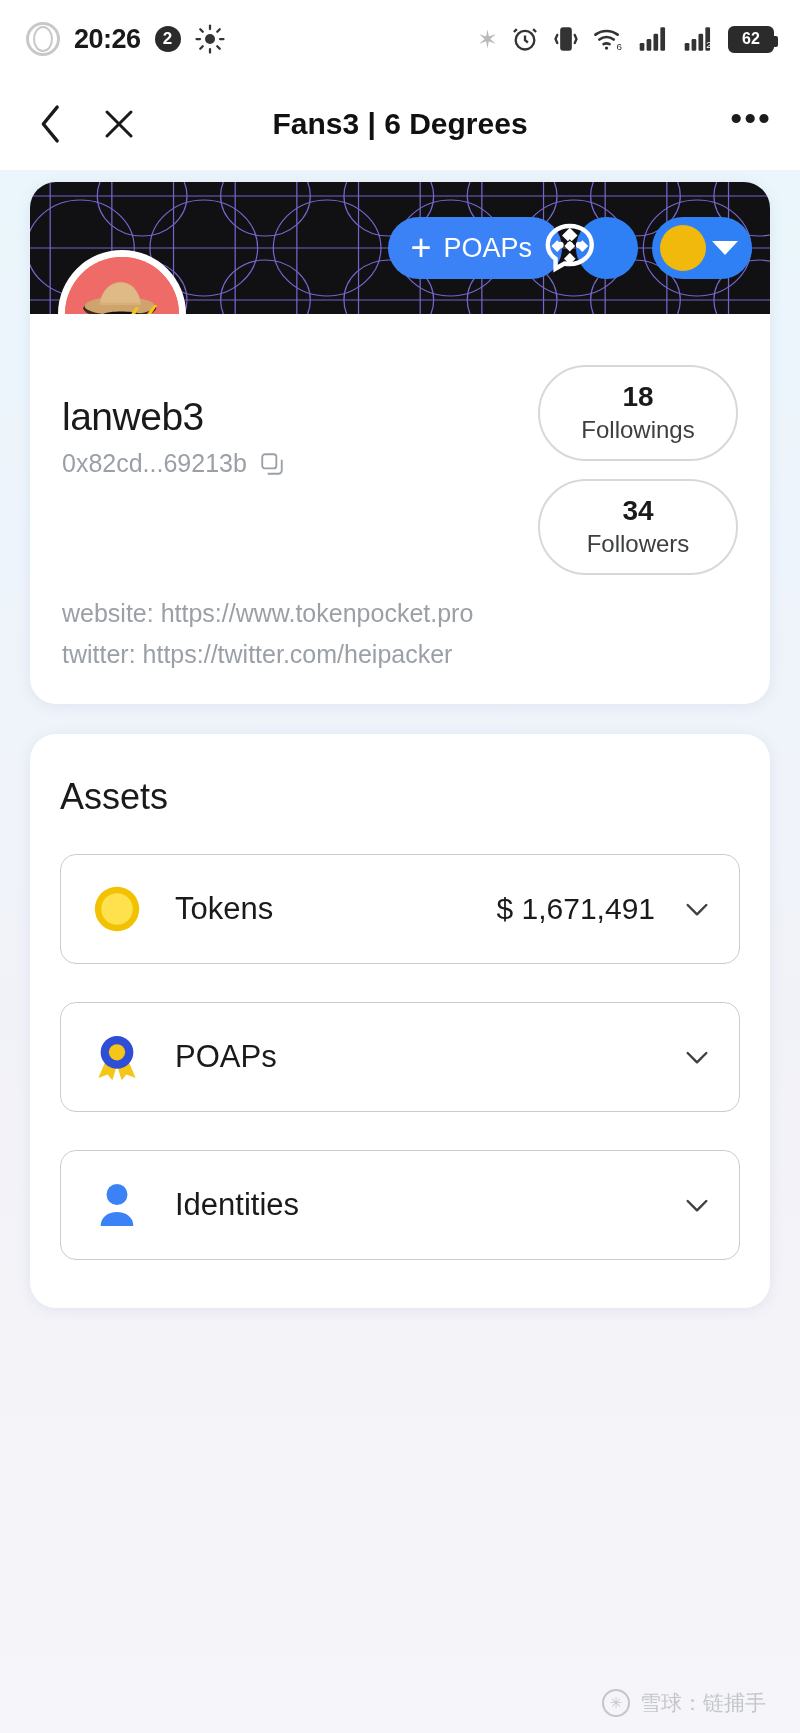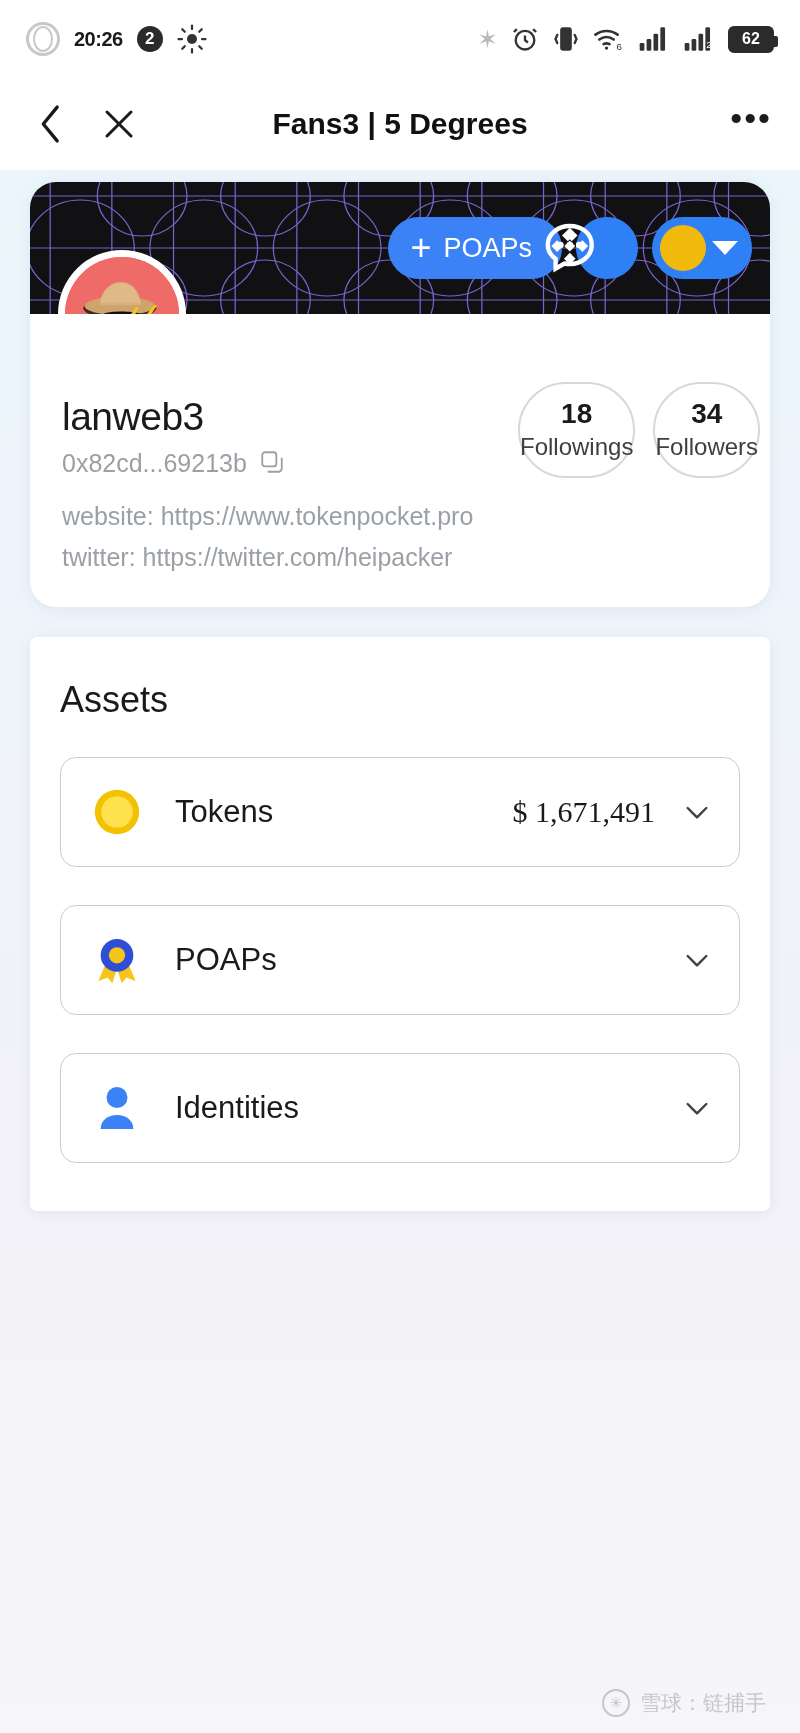--- a/index.html
+++ b/index.html
@@ -23,21 +23,21 @@
   .sb-right{ display:flex; align-items:center; gap:13px; margin-left:auto; }
   .sb-ring{
     width:34px;height:34px;border-radius:50%;
     border:3px solid #c8c8c8;
     display:flex;align-items:center;justify-content:center;
   }
   .sb-ring::after{
     content:"";width:16px;height:22px;border-radius:50%;
     border:2.5px solid #c8c8c8;
   }
-  .sb-time{ font-size:20px; font-weight:700; color:#1a1a1a; letter-spacing:-0.5px;}
+  .sb-time{ font-size:27px; font-weight:700; color:#1a1a1a; letter-spacing:-0.5px;}
   .sb-badge{
     width:26px;height:26px;border-radius:50%;background:#2b2b2b;color:#fff;
     font-size:17px;font-weight:700;display:flex;align-items:center;justify-content:center;
   }
   .sb-ico{ color:#333; display:flex; align-items:center; }
   .sb-bt{ font-size:25px; color:#b9b9b9; }
   .sb-batt{
     min-width:46px;height:27px;border:3px solid #2b2b2b;border-radius:6px;
     display:flex;align-items:center;justify-content:center;
     font-size:16px;font-weight:700;color:#fff;background:#2b2b2b;
@@ -119,49 +119,49 @@
   .avatar-inner{
     width:100%;height:100%;border-radius:50%;overflow:hidden;background:#ef6b68;
     position:relative;
   }
   .avatar-inner svg{ width:100%; height:100%; display:block;}
 
   .profile-body{ padding:81px 32px 0 32px; position:relative; }
   .pb-row{ display:flex; }
   .pb-left{ flex:1; min-width:0; }
   .uname{ font-size:39px;font-weight:400;color:#1a1a1a;letter-spacing:-.5px; }
-  .addr-row{ display:flex;align-items:flex-start;gap:12px;margin-top:10px; }
+  .addr-row{ display:flex;align-items:center;gap:12px;margin-top:10px; }
   .addr{ font-size:25px;color:#9aa0a6; }
   .copy-ico{ color:#9aa0a6;display:flex;align-items:center; }
-  .pb-right{ width:220px;display:flex;gap:18px;align-items:flex-end;
+  .pb-right{ width:220px;display:flex;flex-direction:column;gap:18px;align-items:flex-end;
              margin-top:-30px; }
   .stat-pill{
     width:200px;height:96px;border:2px solid #d6d8dd;border-radius:48px;
     background:#fff;display:flex;flex-direction:column;align-items:center;justify-content:center;
   }
   .stat-num{ font-size:28px;font-weight:700;color:#1a1a1a;line-height:1.15; }
   .stat-lab{ font-size:24px;color:#3c4043;line-height:1.3; }
   .links{ margin-top:18px; }
   .link-line{ font-size:25px;color:#9aa0a6;line-height:1.62; }
 
   
   .assets-card{
-    background:#fff;border-radius:7px;margin-top:30px;
+    background:#fff;border-radius:26px;margin-top:30px;
     box-shadow:0 2px 14px rgba(80,110,150,.10);
     padding:42px 30px 44px 30px;
   }
   .assets-title{ font-size:36px;color:#1a1a1a;margin-bottom:36px; }
   .asset-row{
     height:110px;border:1.5px solid #c9ccd1;border-radius:16px;
     display:flex;align-items:center;padding:0 26px;margin-bottom:38px;background:#fff;
   }
   .asset-row:last-child{ margin-bottom:4px; }
   .asset-ico{ width:60px;height:60px;display:flex;align-items:center;justify-content:center;flex:0 0 auto; }
   .asset-label{ font-size:31px;color:#1a1a1a;margin-left:28px; }
-  .asset-val{ margin-left:auto;font-size:30px;color:#1a1a1a;font-family:Liberation Serif, serif; }
+  .asset-val{ margin-left:auto;font-size:30px;color:#1a1a1a; }
   .chev{ margin-left:26px;display:flex;align-items:center;color:#3c4043; }
 
   
   .footer{
     position:absolute;right:34px;bottom:16px;
     display:flex;align-items:center;gap:10px;opacity:.55;
   }
   .f-logo{
     width:28px;height:28px;border-radius:50%;border:2px solid #9aa0a6;
     display:flex;align-items:center;justify-content:center;
@@ -245,21 +245,21 @@
     <svg width="26" height="40" viewBox="0 0 16 26" fill="none" stroke="#1a1a1a" stroke-width="2.2" stroke-linecap="round" stroke-linejoin="round">
       <polyline points="12,2 3,13 12,24"></polyline>
     </svg>
   </div>
   <div class="nav-close">
     <svg width="36" height="36" viewBox="0 0 24 24" fill="none" stroke="#1a1a1a" stroke-width="2" stroke-linecap="round">
       <line x1="4" y1="4" x2="20" y2="20"></line>
         <line x1="20" y1="4" x2="4" y2="20"></line>
     </svg>
   </div>
-  <div class="nav-title">Fans3 | 5 Degrees</div>
+  <div class="nav-title">Fans3 | 6 Degrees</div>
   <div class="nav-more">•••</div>
 </div>
 
 <div class="page">
 
   <div class="profile-card">
 
     <div class="banner">
       <svg viewBox="0 0 660 132" preserveAspectRatio="none">
         <g stroke="#7b6bd6" stroke-width="1.1" fill="none" opacity="0.95">

